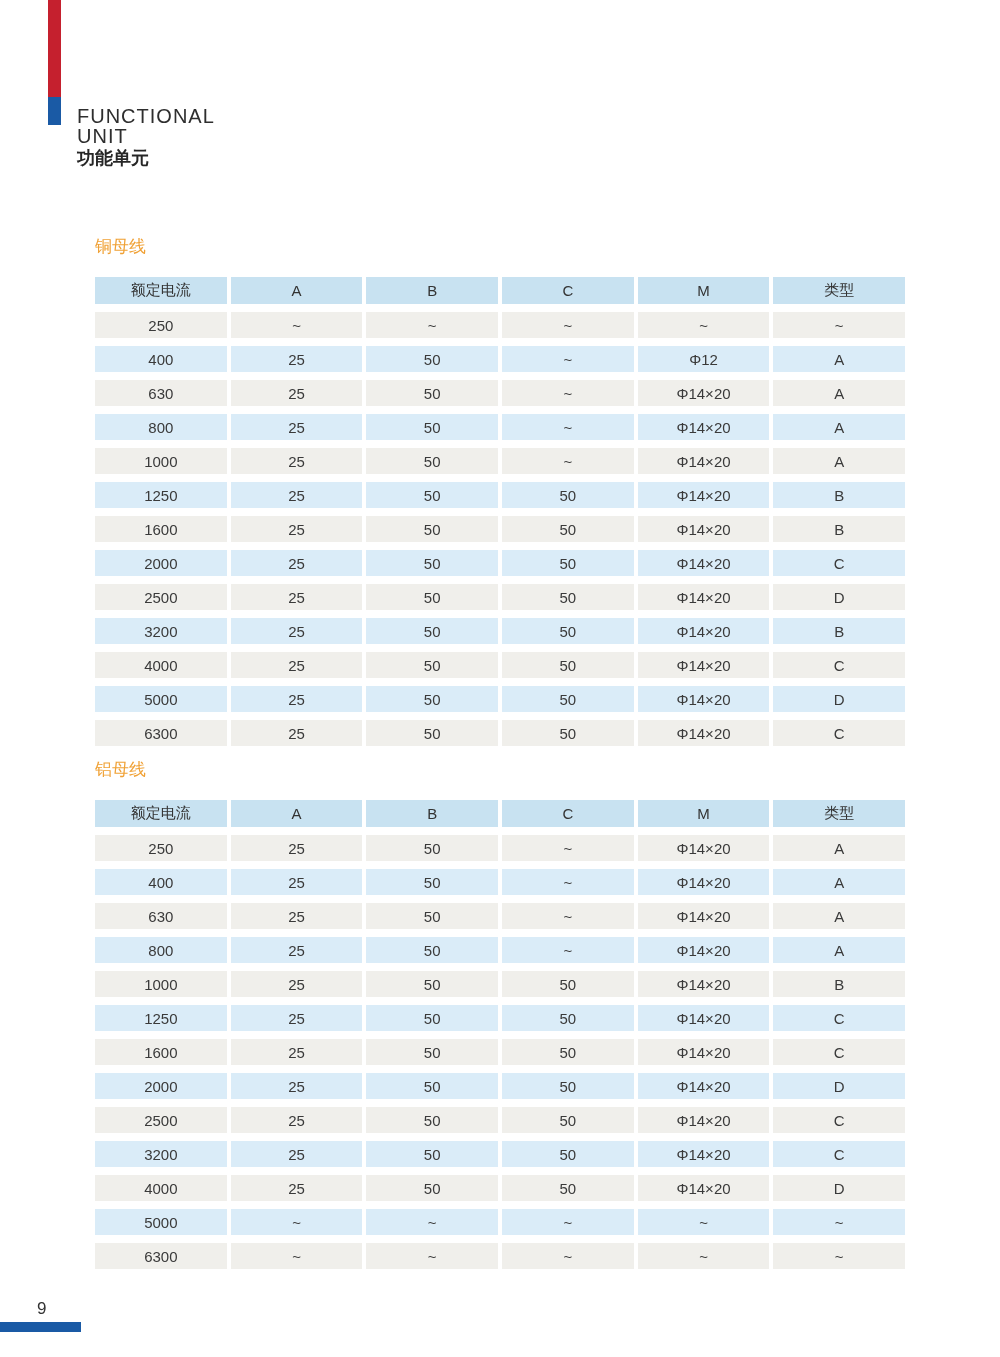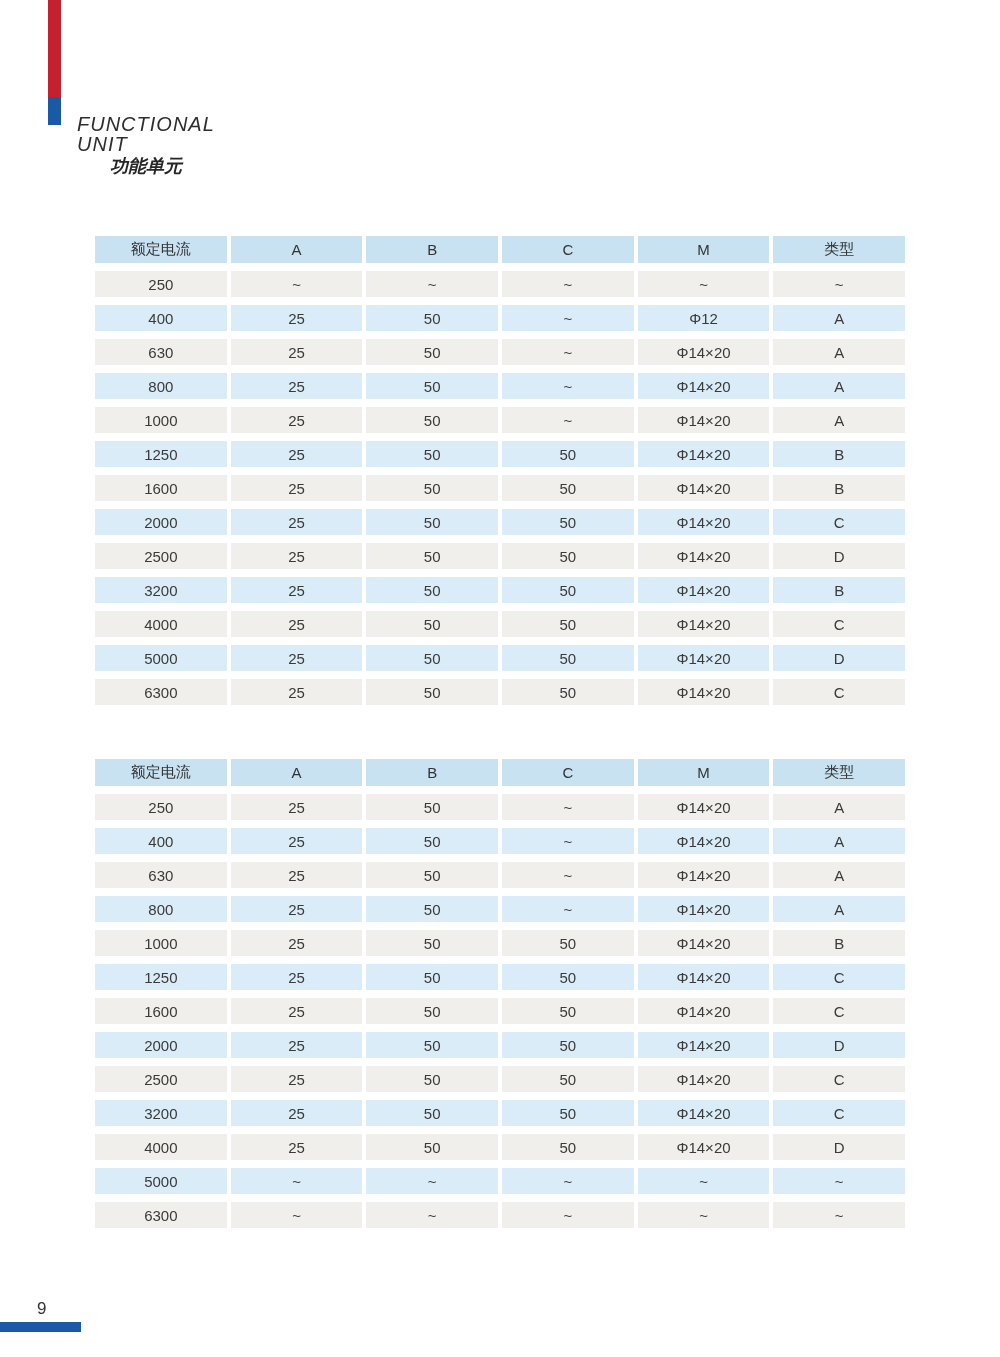--- a/index.html
+++ b/index.html
@@ -43,35 +43,34 @@
     line-height: 28px;
   }
   .title-en {
     font-size: 15px;
     color: #3a3a3a;
     line-height: 20px;
     margin-top: 2px;
   }
   .section-title {
     position: absolute;
-    left: 77px; top: 114px; font-style: italic;
+    left: 77px; top: 106px;
   }
   .fn-line {
     font-size: 20px;
     color: #2e2e2e;
     line-height: 20px;
     letter-spacing: 1px;
   }
   .fn-zh {
     font-size: 18px;
     font-weight: bold;
     color: #262626;
     line-height: 21px;
     margin-top: 2px;
-    text-align: center;
   }
 
   
   .tbl-section {
     position: absolute;
     left: 95px;
     width: 810px;
   }
   .s1 { top: 236px; }
   .s2 { top: 759px; }
@@ -129,20 +128,21 @@
   <div class="bar-blue"></div>
 
 
   <div class="section-title">
     <div class="fn-line">FUNCTIONAL</div>
     <div class="fn-line">UNIT</div>
     <div class="fn-zh">功能单元</div>
   </div>
 
   <section class="tbl-section s1">
+    <div class="tbl-label">铜母线</div>
     <div class="tbl">
         <div class="t-row hdr-row">
           <div class="t-cell">额定电流</div>
           <div class="t-cell">A</div>
           <div class="t-cell">B</div>
           <div class="t-cell">C</div>
           <div class="t-cell">M</div>
           <div class="t-cell">类型</div>
         </div>
         <div class="t-row gray">
@@ -246,20 +246,21 @@
           <div class="t-cell">25</div>
           <div class="t-cell">50</div>
           <div class="t-cell">50</div>
           <div class="t-cell">Φ14×20</div>
           <div class="t-cell">C</div>
         </div>
       </div>
   </section>
 
   <section class="tbl-section s2">
+    <div class="tbl-label">铝母线</div>
     <div class="tbl">
         <div class="t-row hdr-row">
           <div class="t-cell">额定电流</div>
           <div class="t-cell">A</div>
           <div class="t-cell">B</div>
           <div class="t-cell">C</div>
           <div class="t-cell">M</div>
           <div class="t-cell">类型</div>
         </div>
         <div class="t-row gray">

